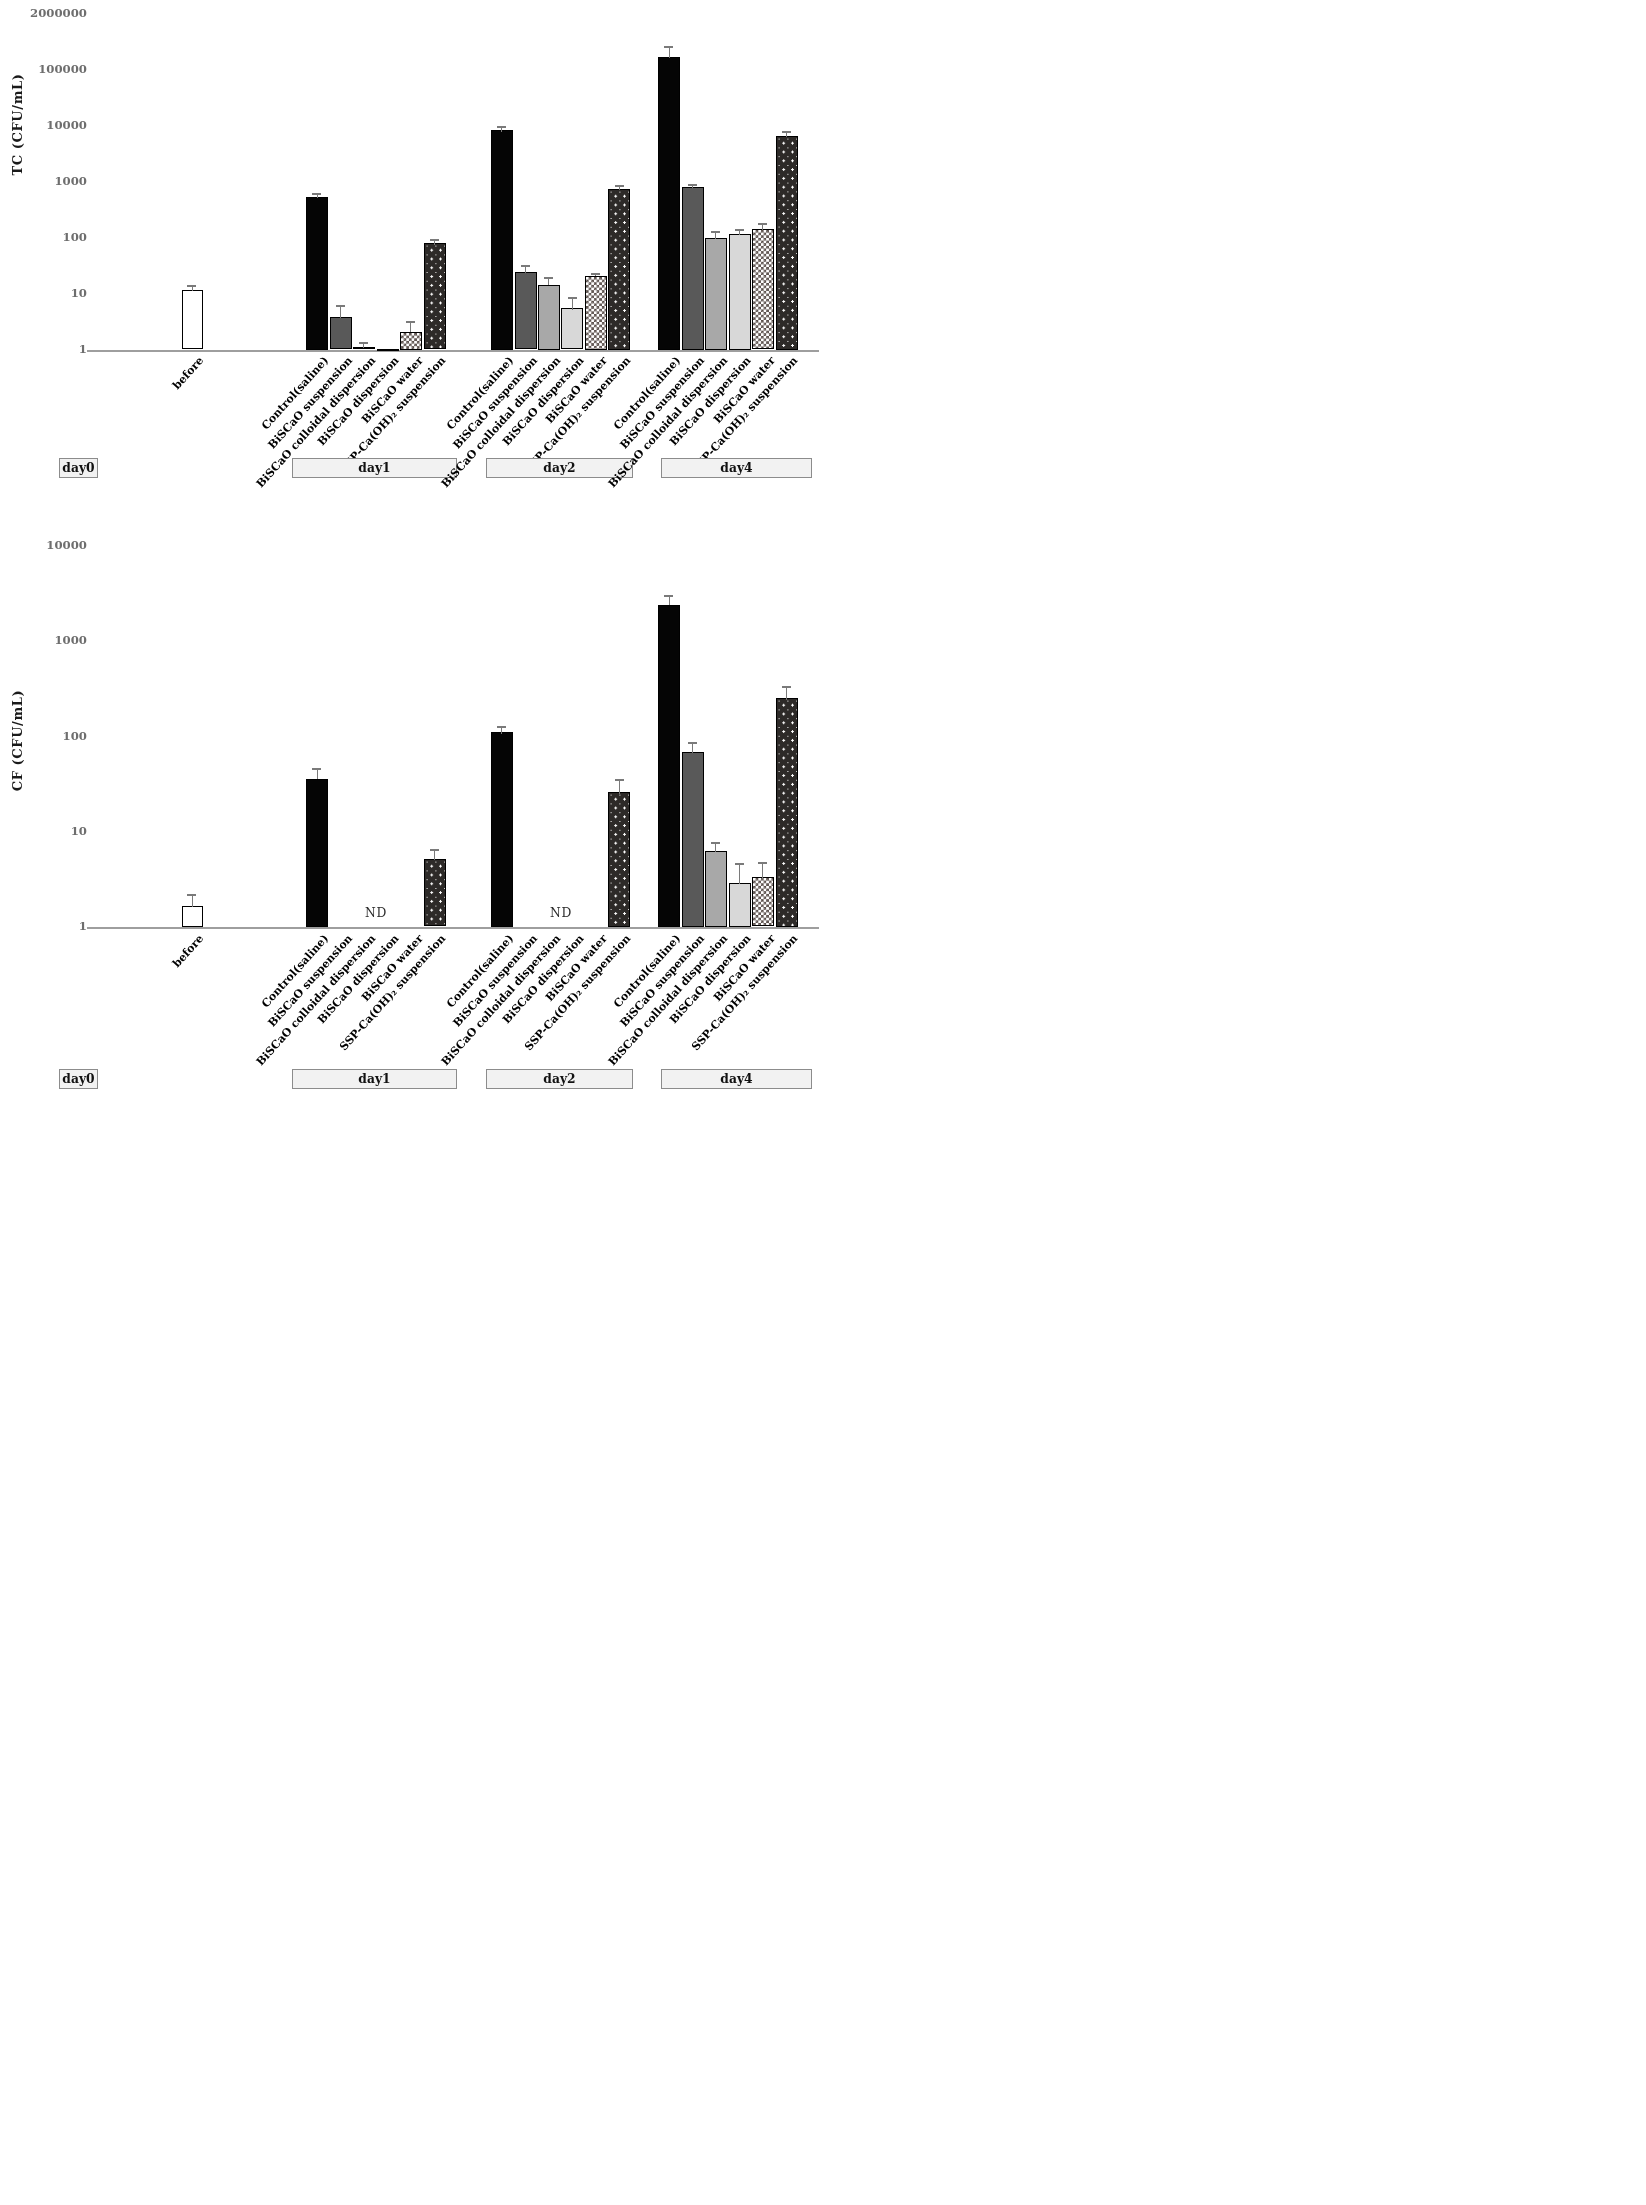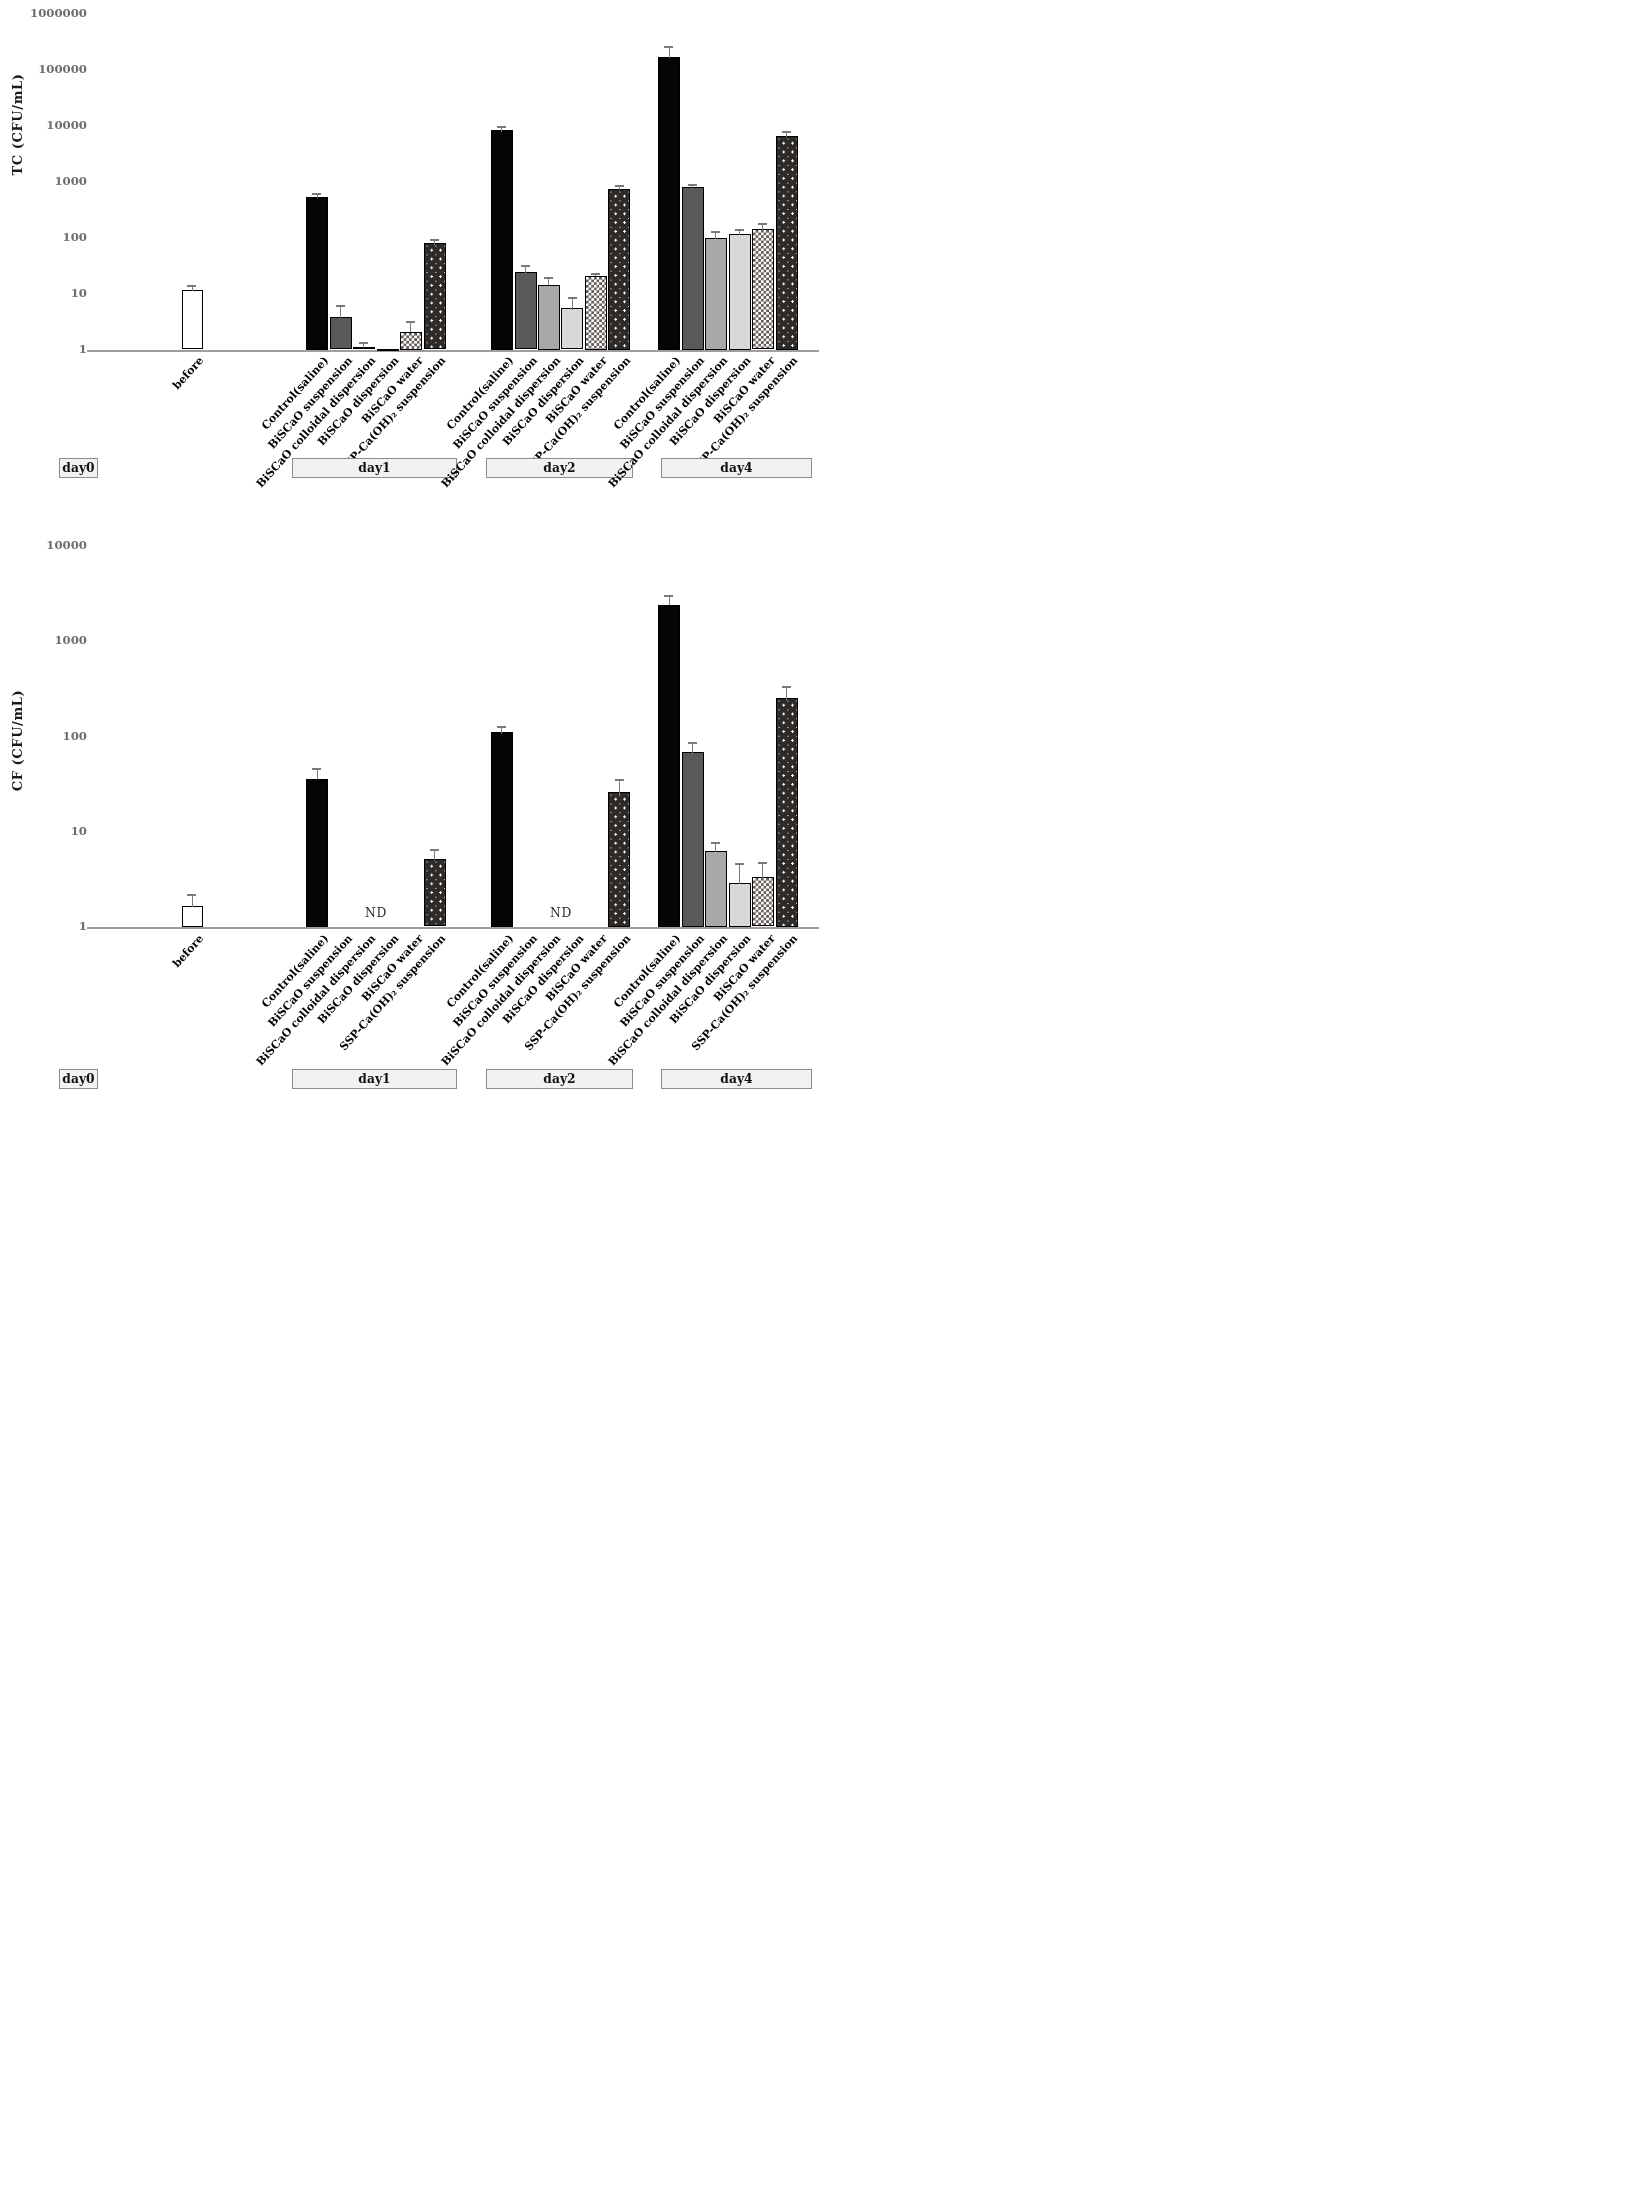--- a/index.html
+++ b/index.html
@@ -95,21 +95,21 @@
   }
 </style>
 </head>
 <body>
 
 <div class="page">
   <div class="ylabel" id="ylabel-tc" style="left:-36px;top:117px;width:106px;text-align:center;">TC (CFU/mL)</div>
   <div class="ylabel" id="ylabel-cf" style="left:-36px;top:733px;width:106px;text-align:center;">CF (CFU/mL)</div>
   <div class="plot" id="plot-tc"></div>
   <div class="plot" id="plot-cf"></div>
-<div class="ytick" style="left: 22px; top: 5.9px;">1000000</div>
+<div class="ytick" style="left: 22px; top: 5.9px;">2000000</div>
     <div class="ytick" style="left: 22px; top: 62px;">100000</div>
     <div class="ytick" style="left: 22px; top: 118px;">10000</div>
     <div class="ytick" style="left: 22px; top: 174px;">1000</div>
     <div class="ytick" style="left: 22px; top: 230px;">100</div>
     <div class="ytick" style="left: 22px; top: 286px;">10</div>
     <div class="ytick" style="left: 22px; top: 342px;">1</div>
     <div class="baseline" style="left: 87px; width: 732px; top: 350px;"></div>
     <div class="bar sty-white" style="left: 182px; width: 20.5px; top: 290px; height: 59px;"></div>
     <div class="errline" style="left: 192px; top: 285px; height: 6px;"></div>
     <div class="errcap" style="left: 187px; top: 285px; width: 9.4px;"></div>

